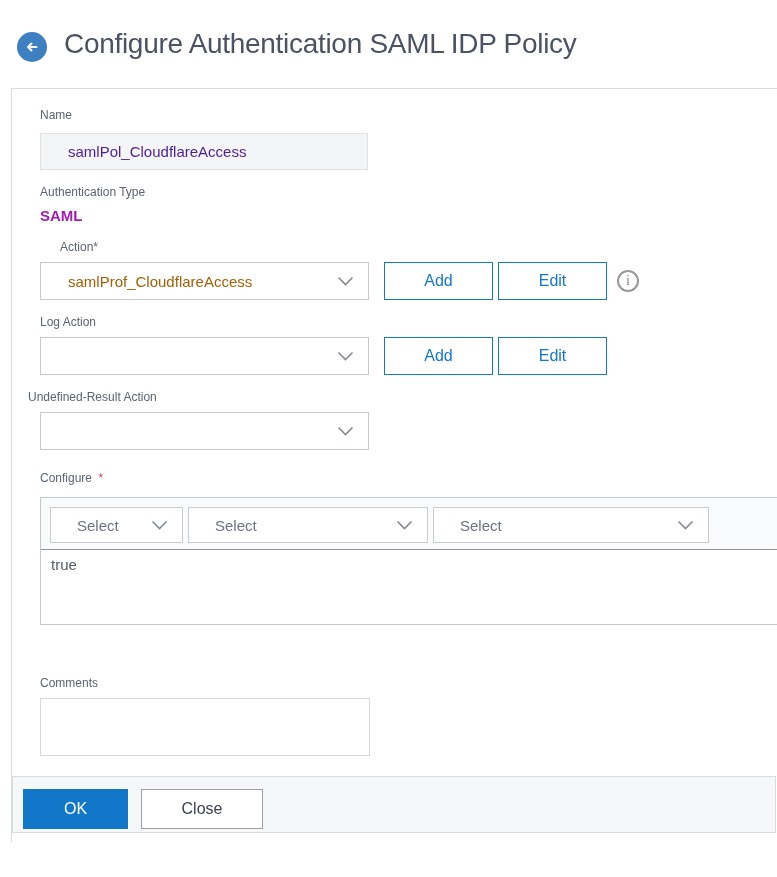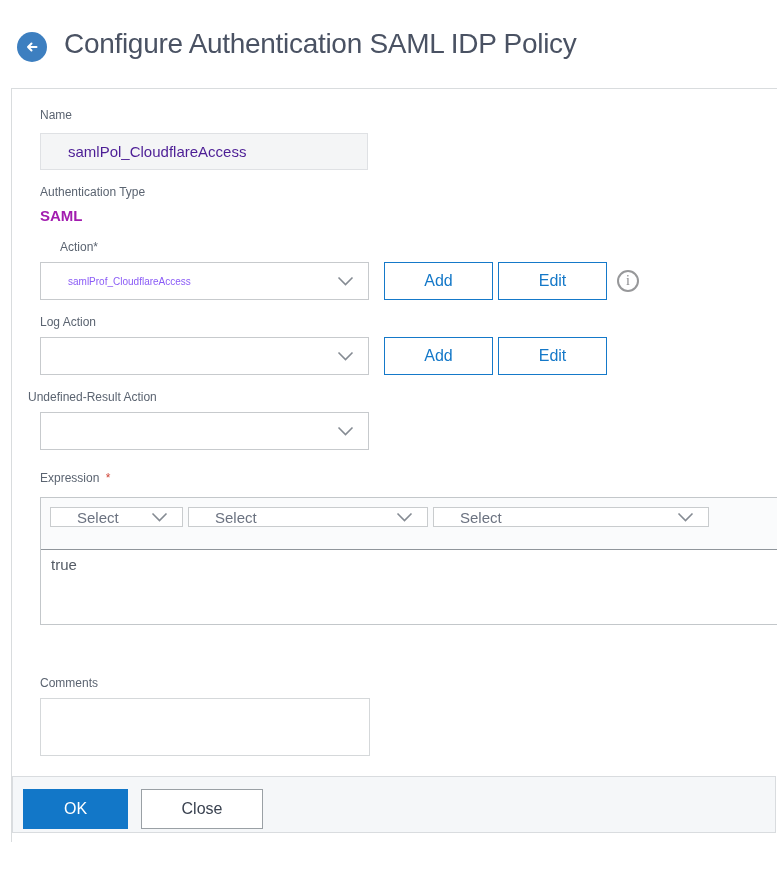--- a/index.html
+++ b/index.html
@@ -39,21 +39,21 @@
     border:1px solid #dfe1e4;background:#f4f5f6;color:#4c1d95;
     font-size:15px;padding:0 8px 0 27px;outline:none;
     font-family:"Liberation Sans","DejaVu Sans",sans-serif;
   }
 
   .dropdown{
     box-sizing:border-box;width:329px;height:38px;background:#ffffff;
     border:1px solid #c7cacd;display:flex;align-items:center;
     padding:0 14px 0 27px;cursor:pointer;
   }
-  .dropdown .val{flex:1;font-size:10px;color:#8b5cf6;overflow:hidden;white-space:nowrap;}
+  .dropdown .val{flex:1;font-size:15px;color:#a16207;overflow:hidden;white-space:nowrap;}
   .chev{flex:0 0 auto;display:flex;align-items:center;}
 
   .btn-outline-blue{
     box-sizing:border-box;width:109px;height:38px;background:#ffffff;
     border:1px solid #1579c9;color:#1478c8;font-size:16px;
     display:flex;align-items:center;justify-content:center;cursor:pointer;
     font-family:"Liberation Sans","DejaVu Sans",sans-serif;
   }
   .info-icon{
     box-sizing:border-box;width:22px;height:22px;border-radius:50%;
@@ -65,21 +65,21 @@
   
   .expr-box{
     left:40px;top:497px;width:760px;height:128px;box-sizing:border-box;
     border:1px solid #c3c7ca;background:#ffffff;
   }
   .expr-toolbar{
     position:absolute;left:0;top:0;right:0;height:52px;box-sizing:border-box;
     background:#fafbfc;border-bottom:1px solid #8f959b;
   }
   .expr-select{
-    position:absolute;top:9px;height:20px;box-sizing:border-box;background:#ffffff;
+    position:absolute;top:9px;height:36px;box-sizing:border-box;background:#ffffff;
     border:1px solid #c9ccce;display:flex;align-items:center;
     padding:0 14px 0 26px;cursor:pointer;
   }
   .expr-select .val{flex:1;font-size:15px;color:#6b7280;}
   .expr-textarea{
     position:absolute;left:0;top:52px;width:100%;height:74px;box-sizing:border-box;
     border:none;outline:none;resize:none;background:#ffffff;
     font-size:15px;color:#545b65;padding:6px 10px;
     font-family:"Liberation Sans","DejaVu Sans",sans-serif;
   }
@@ -156,21 +156,21 @@
 <div class="abs dropdown" style="left:40px;top:412px;">
   <span class="val"></span>
   <span class="chev">
     <svg width="17" height="11" viewBox="0 0 17 11">
         <path d="M1.5 1.5 L8.5 8.5 L15.5 1.5" stroke="#858b93" stroke-width="1.6" fill="none"></path>
       </svg>
   </span>
 </div>
 
 <div class="abs field-label" style="left:40px;top:471px;">
-  <span>Expression</span>
+  <span>Configure</span>
   <span style="color:#cf4437;margin-left:3px;">*</span>
 </div>
 <div class="abs expr-box">
   <div class="expr-toolbar">
     <div class="expr-select" style="left:9px;width:133px;">
       <span class="val">Select</span>
       <span class="chev">
         <svg width="17" height="11" viewBox="0 0 17 11">
             <path d="M1.5 1.5 L8.5 8.5 L15.5 1.5" stroke="#858b93" stroke-width="1.6" fill="none"></path>
           </svg>

